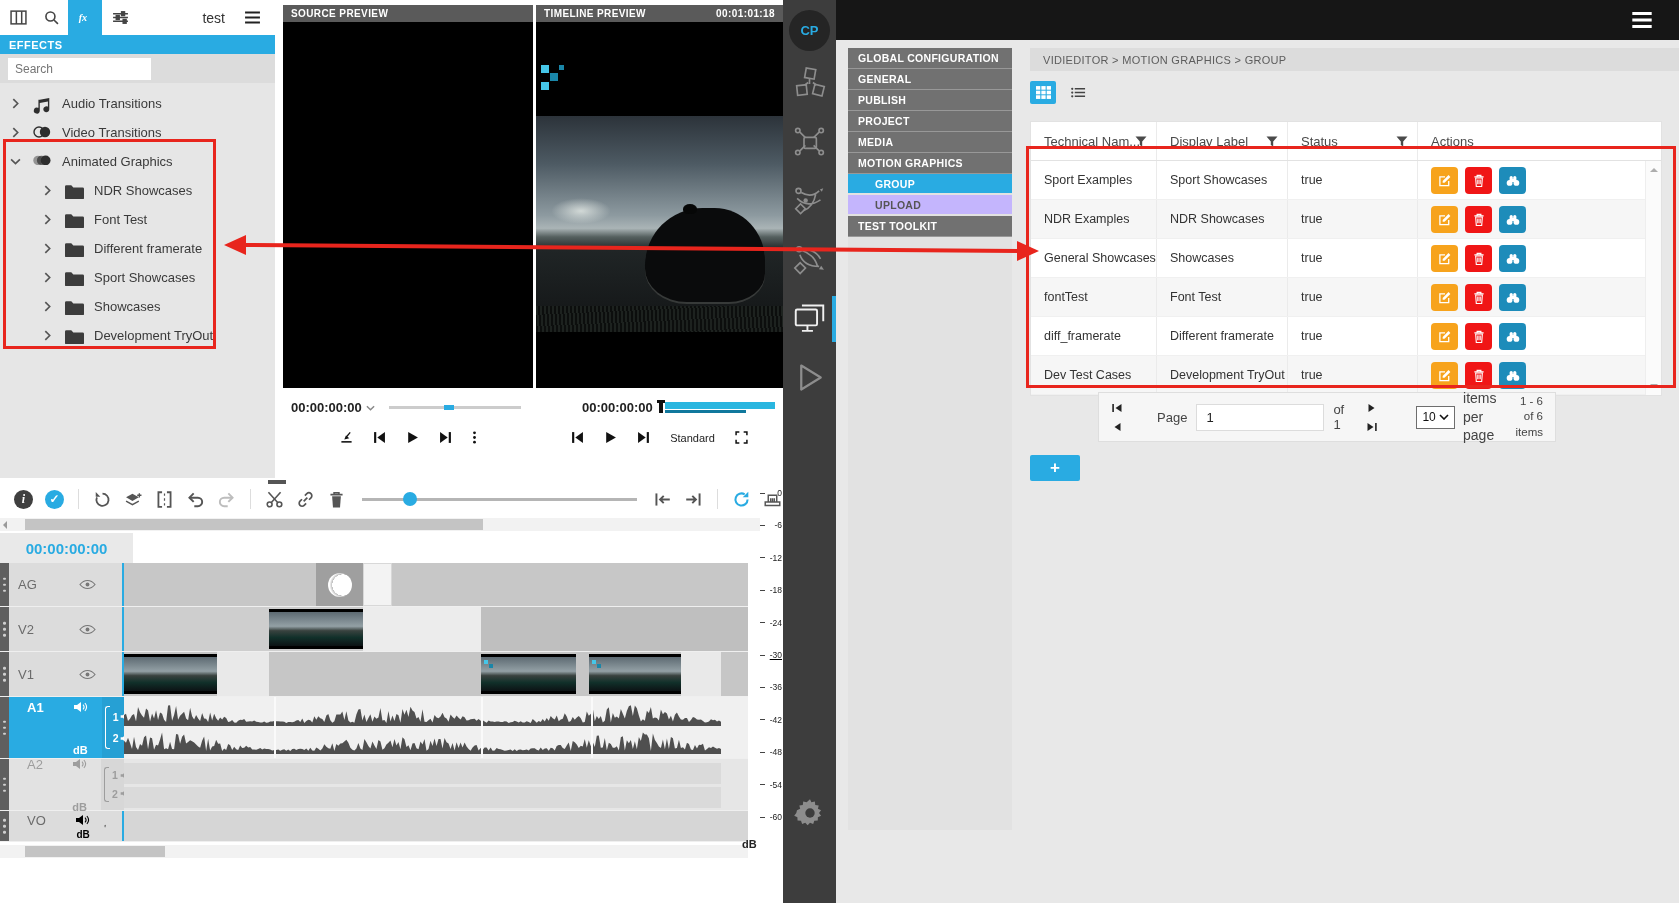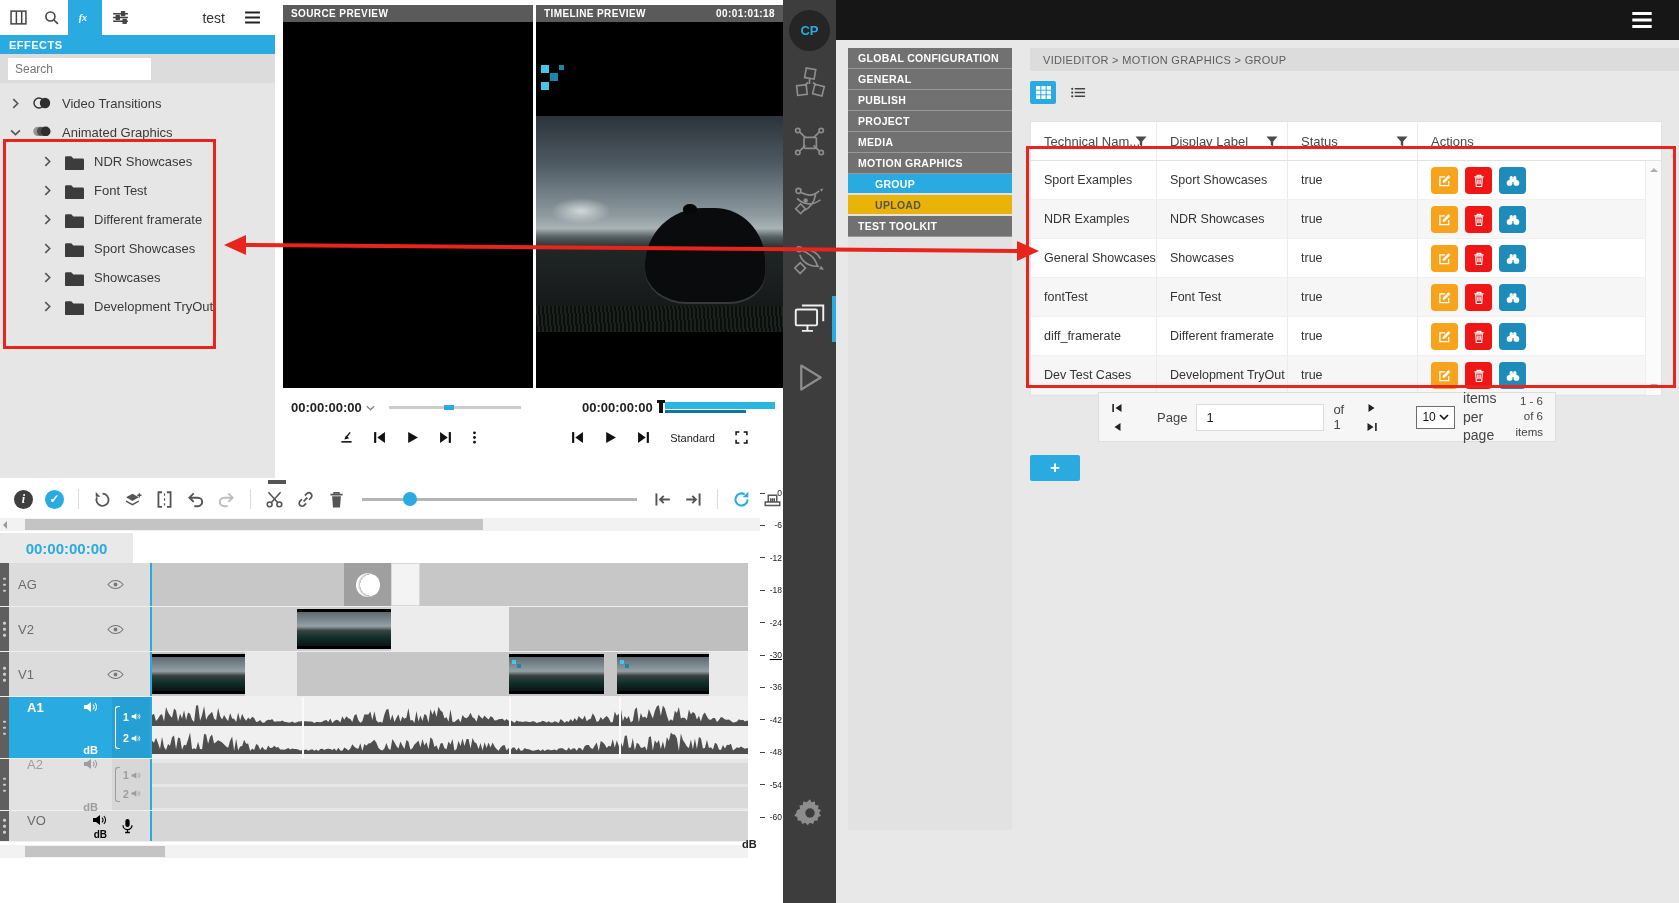--- a/index.html
+++ b/index.html
@@ -89,21 +89,21 @@
           display:flex;align-items:center;justify-content:center;}
   .ruler{flex:1;position:relative;background:#c6c6c6;}
   .ruler .ticks{position:absolute;left:0;right:40px;bottom:4px;height:7px;
     background:repeating-linear-gradient(90deg,#808080 0 1px,transparent 1px 11.6px);}
   .rlabel{position:absolute;top:3px;transform:translateX(-50%);font-size:11px;color:#2e2e2e;}
   .playhead{position:absolute;left:0;top:0;width:9px;height:16px;background:#29abe2;
     clip-path:polygon(0 0,100% 0,100% 62%,50% 100%,0 62%);}
   .progress-line{position:absolute;left:0;bottom:0;height:4px;width:100%;
     background:linear-gradient(90deg,#1fa6d5 0,#1fa6d5 348px,rgba(31,166,213,0) 432px);}
   .tl-row{position:relative;display:flex;width:748px;border-bottom:1px solid #efefef;background:#cfcfcf;}
-  .t-head{width:152px;flex:0 0 auto;background:#dcdcdc;display:flex;align-items:center;position:relative;border-right:2px solid #29abe2;}
+  .t-head{width:124px;flex:0 0 auto;background:#dcdcdc;display:flex;align-items:center;position:relative;border-right:2px solid #29abe2;}
   .grip{width:9px;height:100%;background:#5f5f5f;position:relative;flex:0 0 auto;cursor:grab;}
   .grip:before{content:"";position:absolute;left:3px;top:50%;width:2.5px;height:2.5px;border-radius:50%;background:#cfcfcf;
     box-shadow:0 -6px 0 #cfcfcf,0 6px 0 #cfcfcf;transform:translateY(-50%);}
   .t-label{margin-left:9px;font-size:13px;color:#6b6b6b;}
   .t-eye{margin-left:auto;margin-right:26px;width:17px;height:11px;color:#777;cursor:pointer;}
   .a-main{display:grid;grid-template-columns:auto auto;align-items:center;margin-left:9px;row-gap:6px;column-gap:14px;flex:1;padding-right:14px;gap:29px;}
   .a-spk{width:15px;height:12px;justify-self:end;}
   .a-db{font-size:11px;font-weight:bold;justify-self:end;grid-column:2;}
   .ch-panel{width:38px;height:100%;flex:0 0 auto;display:flex;align-items:center;background:rgba(0,0,0,.06);}
   .bracket{width:5px;height:70%;border-left:1.5px solid currentColor;border-top:1.5px solid currentColor;
@@ -146,21 +146,21 @@
   .env-tabs{position:absolute;left:56px;top:7px;display:flex;gap:5px;height:33px;}
   .env-tab{width:125px;background:#9e9e9e;color:#efefef;font-size:12px;display:flex;align-items:center;
     padding-left:17px;cursor:pointer;}
   .env-tab.active{background:#fff;color:#222;width:112px;justify-content:space-between;padding-right:10px;}
   .wrench{width:15px;height:15px;color:#222;}
   .adm-burger{position:absolute;left:794px;top:11px;width:24px;height:18px;color:#fff;cursor:pointer;}
   .menu-col{position:absolute;left:12px;top:48px;width:164px;height:782px;background:#e2e2e2;}
   .menu-item{height:21px;display:flex;align-items:center;padding-left:10px;font-size:10.5px;font-weight:bold;
     letter-spacing:.3px;background:#717171;color:#fff;border-bottom:1px solid #989898;cursor:pointer;}
   .menu-item.sub-active{background:#29abe2;color:#fff;padding-left:27px;border-bottom:2px solid #e2e2e2;}
-  .menu-item.sub{background:#eab308;color:#555;padding-left:27px;border-bottom:2px solid #e2e2e2;}
+  .menu-item.sub{background:#c4b5fd;color:#555;padding-left:27px;border-bottom:2px solid #e2e2e2;}
   .breadcrumb{position:absolute;left:194px;top:48px;width:649px;height:23px;background:#dcdcdc;
     font-size:11px;color:#5d5d5d;letter-spacing:.3px;display:flex;align-items:center;padding-left:13px;}
   .viewtoggles{position:absolute;left:194px;top:81px;display:flex;gap:9px;}
   .vt{width:26px;height:23px;display:flex;align-items:center;justify-content:center;cursor:pointer;border-radius:2px;}
   .vt.grid{background:#29abe2;}
   .vt svg{width:15px;height:13px;}
   .grid-table{position:absolute;left:194px;top:121px;width:632px;background:#fff;border:1px solid #e2e2e2;}
   .grid-head{display:flex;height:39px;border-bottom:1px solid #e2e2e2;}
   .gc{padding-left:13px;display:flex;align-items:center;font-size:12.5px;color:#333;position:relative;}
   .gc.h{font-size:13px;color:#4a4a4a;}
@@ -251,20 +251,33 @@
     </div>
   </div>
   <div class="fx-tree" id="fx-tree">
       <div class="tree-item lvl0">
         <span class="chev">
           <svg viewBox="0 0 10 10" fill="none" stroke="currentColor" stroke-width="1.5">
             <path d="M3 1l4 4-4 4"></path>
           </svg>
         </span>
         <span class="ticon">
+          <svg viewBox="0 0 14 14">
+            <path d="M5 2v8.2A2.2 2.2 0 1 1 3.6 8H4V2z M5 2l7-1.2V9a2.2 2.2 0 1 1-1.4-2H11V3.4L5 4.4" fill="#2e2e2e"></path>
+          </svg>
+        </span>
+        <span class="tlabel">Audio Transitions</span>
+      </div>
+      <div class="tree-item lvl0">
+        <span class="chev">
+          <svg viewBox="0 0 10 10" fill="none" stroke="currentColor" stroke-width="1.5">
+            <path d="M3 1l4 4-4 4"></path>
+          </svg>
+        </span>
+        <span class="ticon">
           <svg viewBox="0 0 19 12">
             <circle cx="6" cy="6" r="5" fill="none" stroke="#2e2e2e" stroke-width="1.4"></circle>
             <circle cx="12" cy="6" r="5.2" fill="#2e2e2e"></circle>
           </svg>
         </span>
         <span class="tlabel">Video Transitions</span>
       </div>
       <div class="tree-item lvl0">
         <span class="chev">
           <svg viewBox="0 0 10 10" fill="none" stroke="currentColor" stroke-width="1.5">

